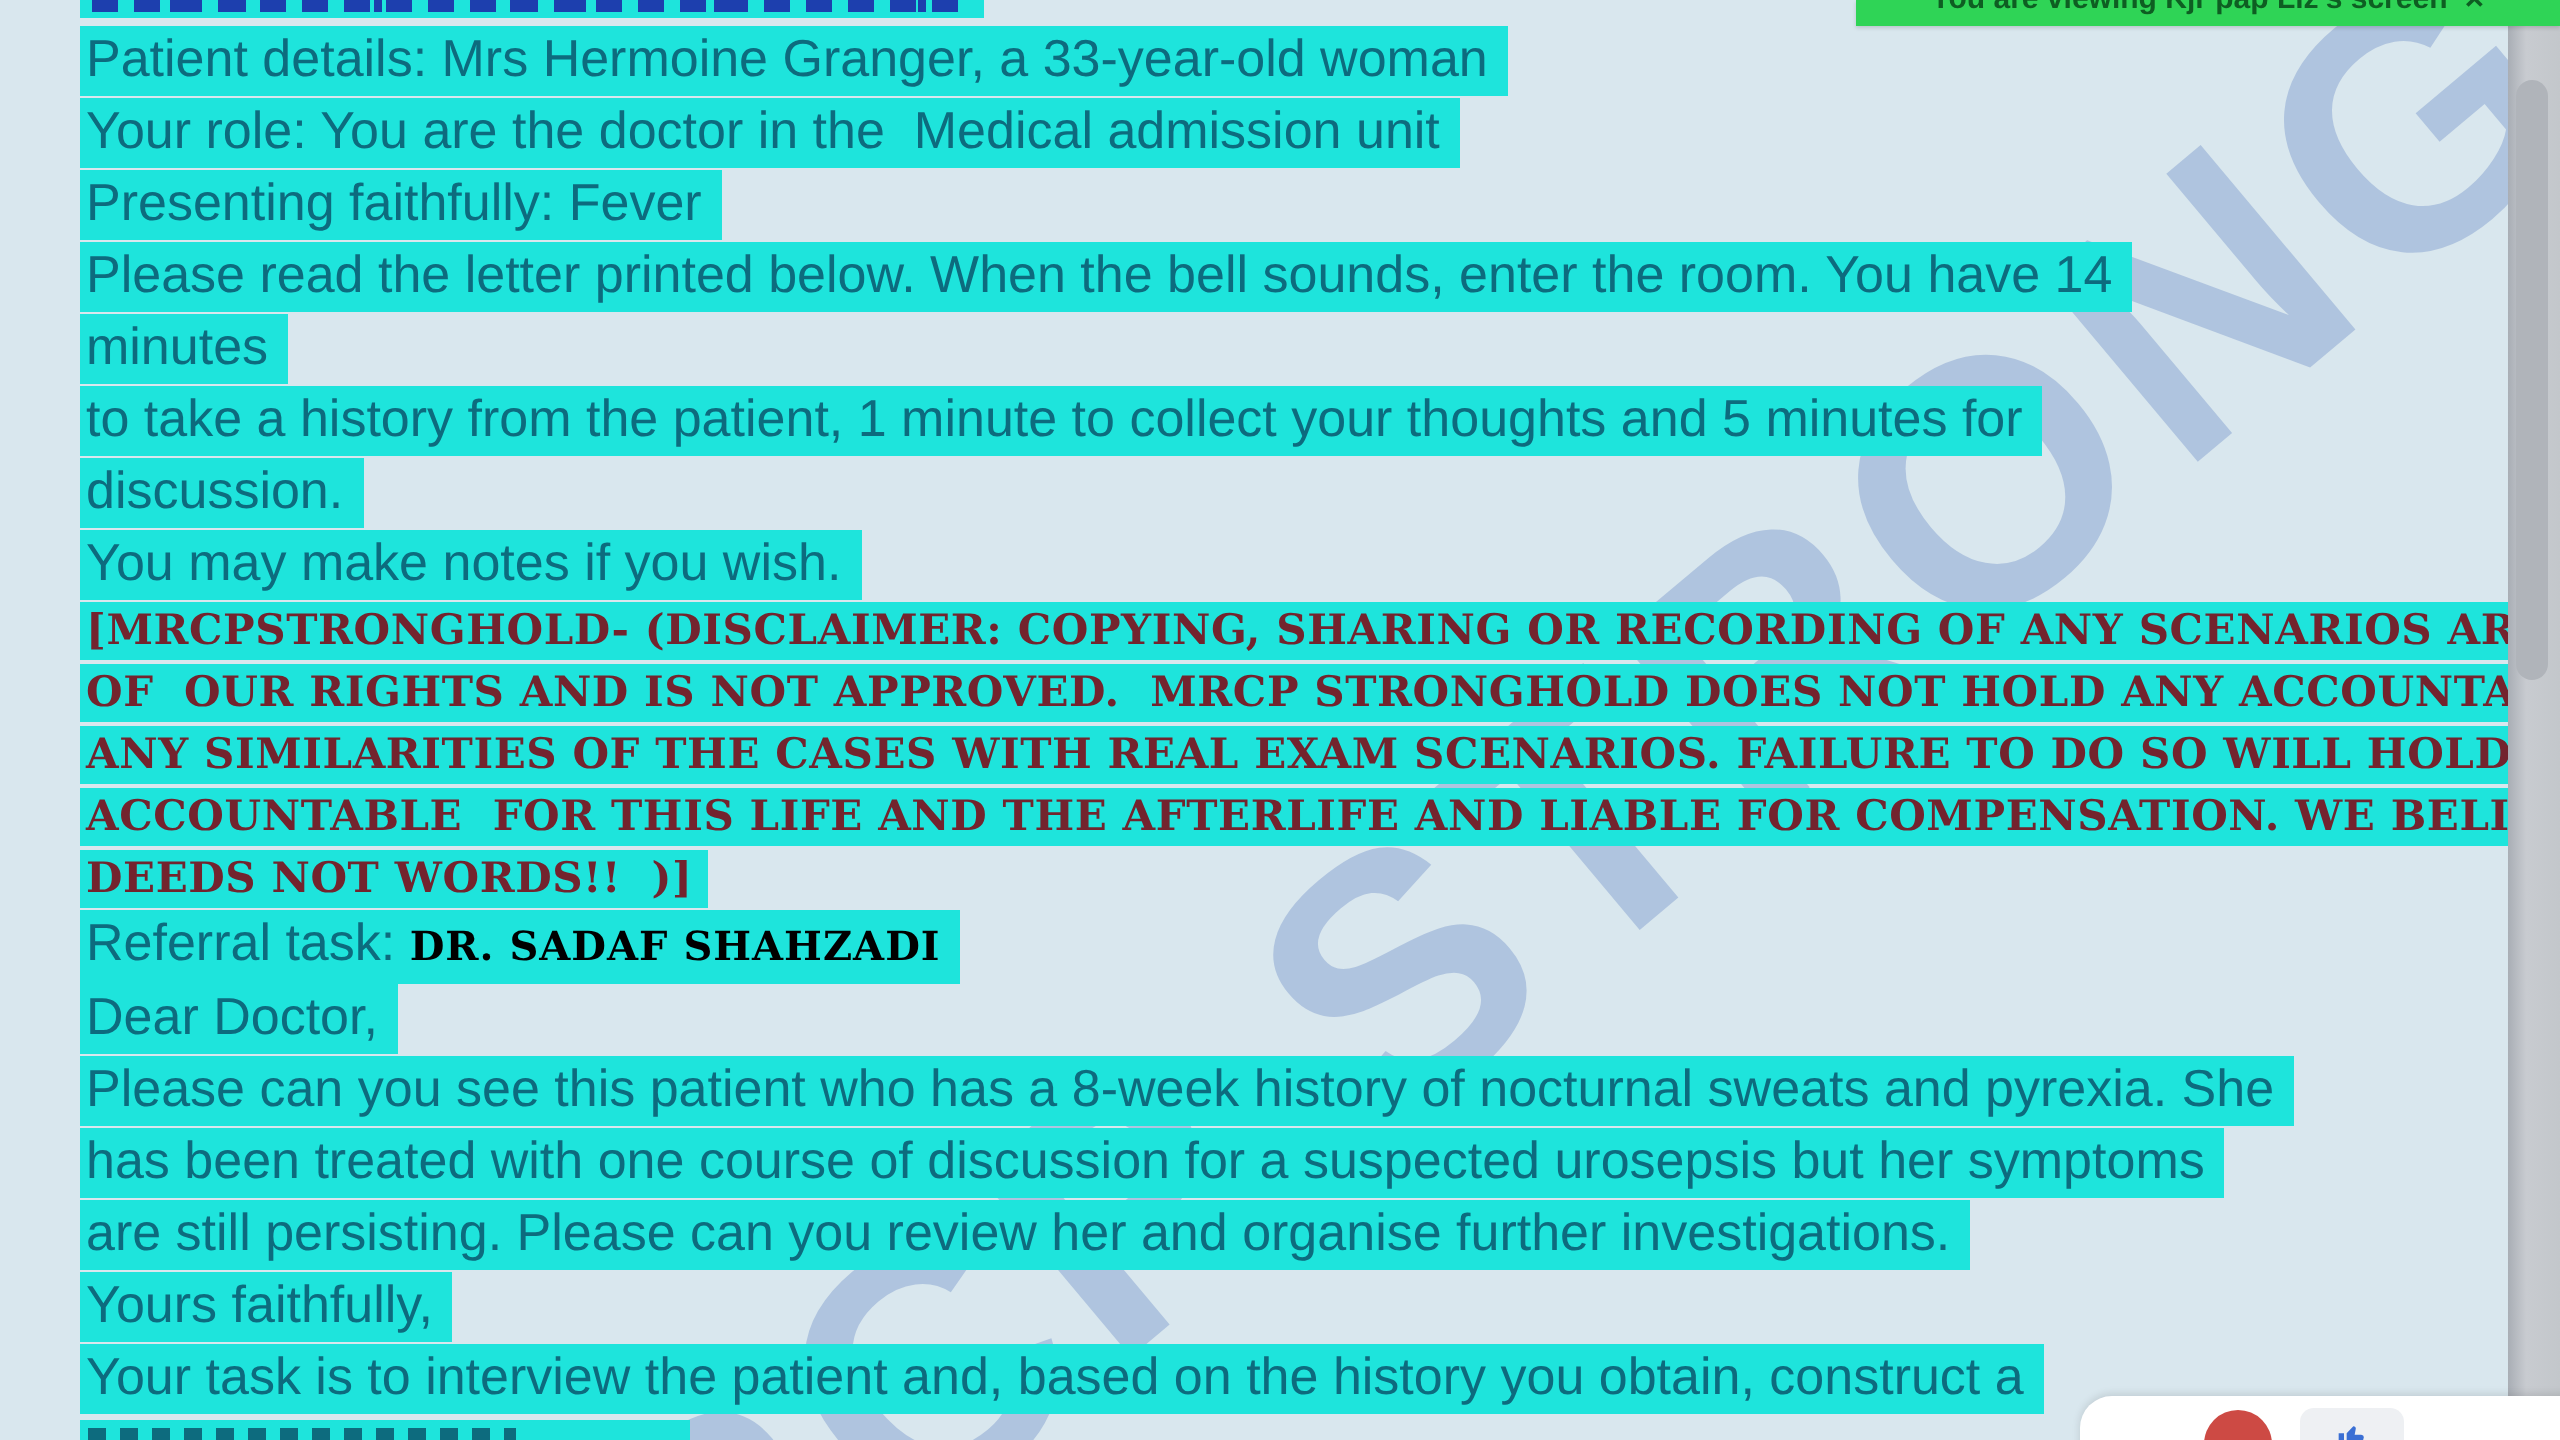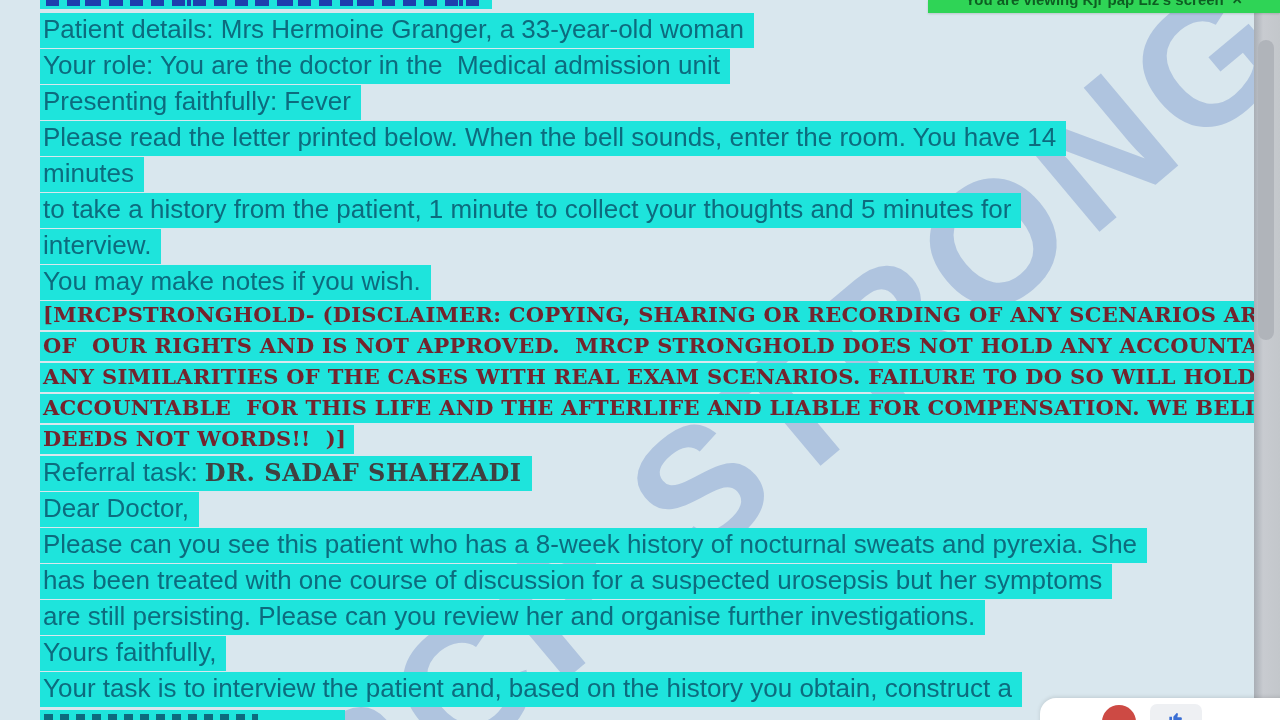--- a/index.html
+++ b/index.html
@@ -32,23 +32,23 @@
     font-family:"DejaVu Serif", serif;
     font-weight:bold;
     color:#73242e;
     font-size:21px;line-height:24px;
     padding:2px 8px 3px 3px;
     letter-spacing:0.3px;
   }
   .doctor-name{
     font-family:"DejaVu Serif", serif;
     font-weight:bold;
-    color:#404040;
+    color:#000000;
     letter-spacing:0.5px;
-    font-size:24px;
+    font-size:20px;
   }
   
   .strip{
     position:absolute;z-index:2;background:#1ee4dc;
   }
   .strip-top{left:40px;top:0;width:452px;height:9px;}
   .strip-top .marks{
     position:absolute;left:6px;top:0;right:10px;height:6px;
     background:
       repeating-linear-gradient(90deg,#1d3fae 0 13px,transparent 13px 21px),
@@ -118,21 +118,21 @@
   <div class="row">
       <span class="hl">Please read the letter printed below. When the bell sounds, enter the room. You have 14</span>
     </div>
   <div class="row">
       <span class="hl">minutes</span>
     </div>
   <div class="row">
       <span class="hl">to take a history from the patient, 1 minute to collect your thoughts and 5 minutes for</span>
     </div>
   <div class="row">
-      <span class="hl">interview.</span>
+      <span class="hl">discussion.</span>
     </div>
   <div class="row">
       <span class="hl">You may make notes if you wish.</span>
     </div>
 
   <div class="row-d">
       <span class="hl hl-d">[MRCPSTRONGHOLD- (DISCLAIMER: COPYING, SHARING OR RECORDING OF ANY SCENARIOS ARE VIOLATION</span>
     </div>
   <div class="row-d">
       <span class="hl hl-d">OF  OUR RIGHTS AND IS NOT APPROVED.  MRCP STRONGHOLD DOES NOT HOLD ANY ACCOUNTABILITY FOR</span>

